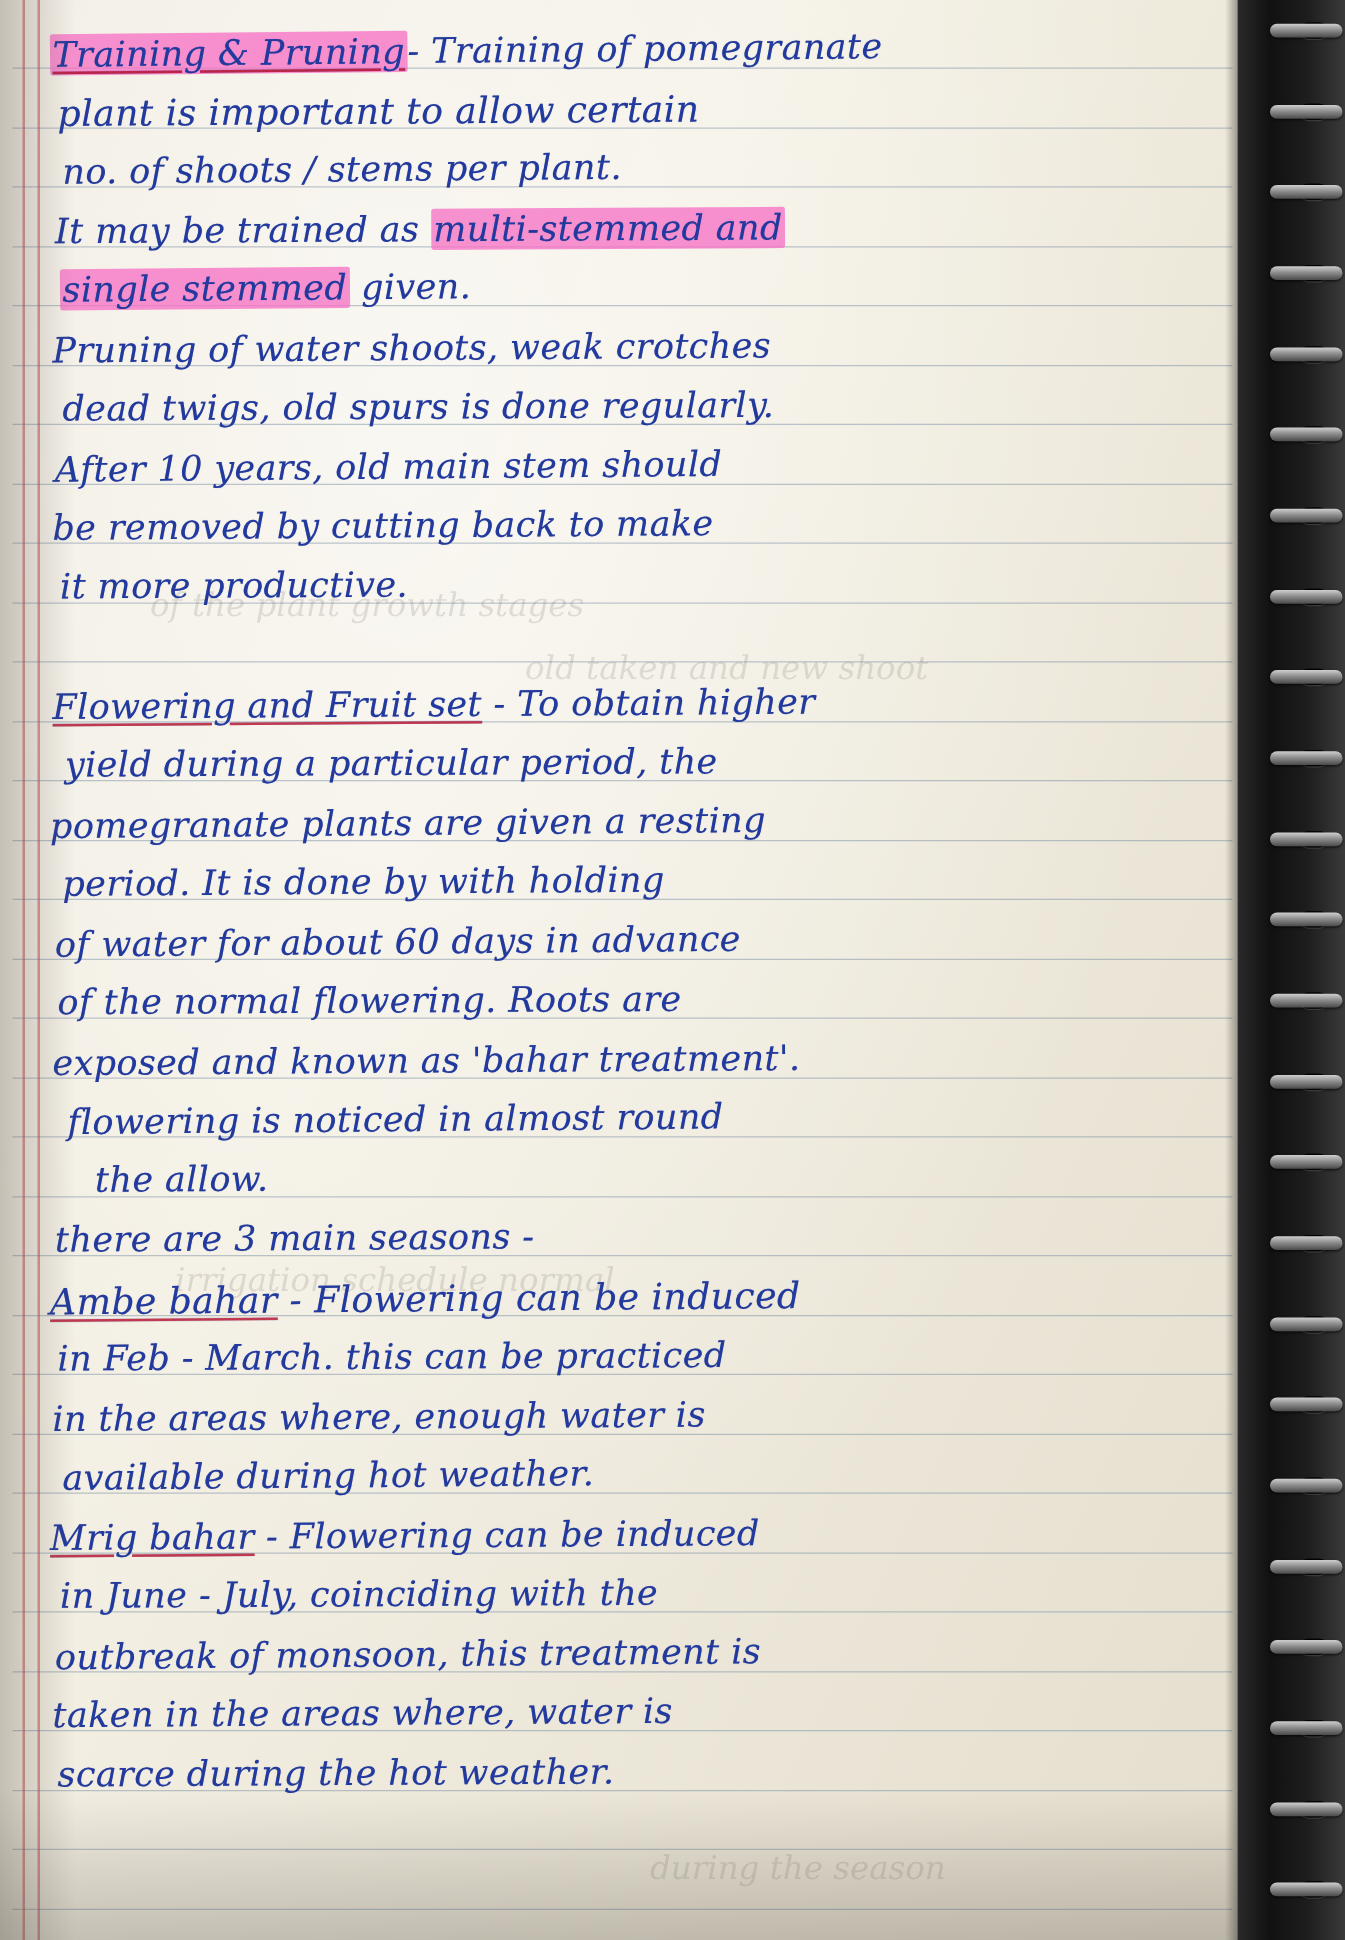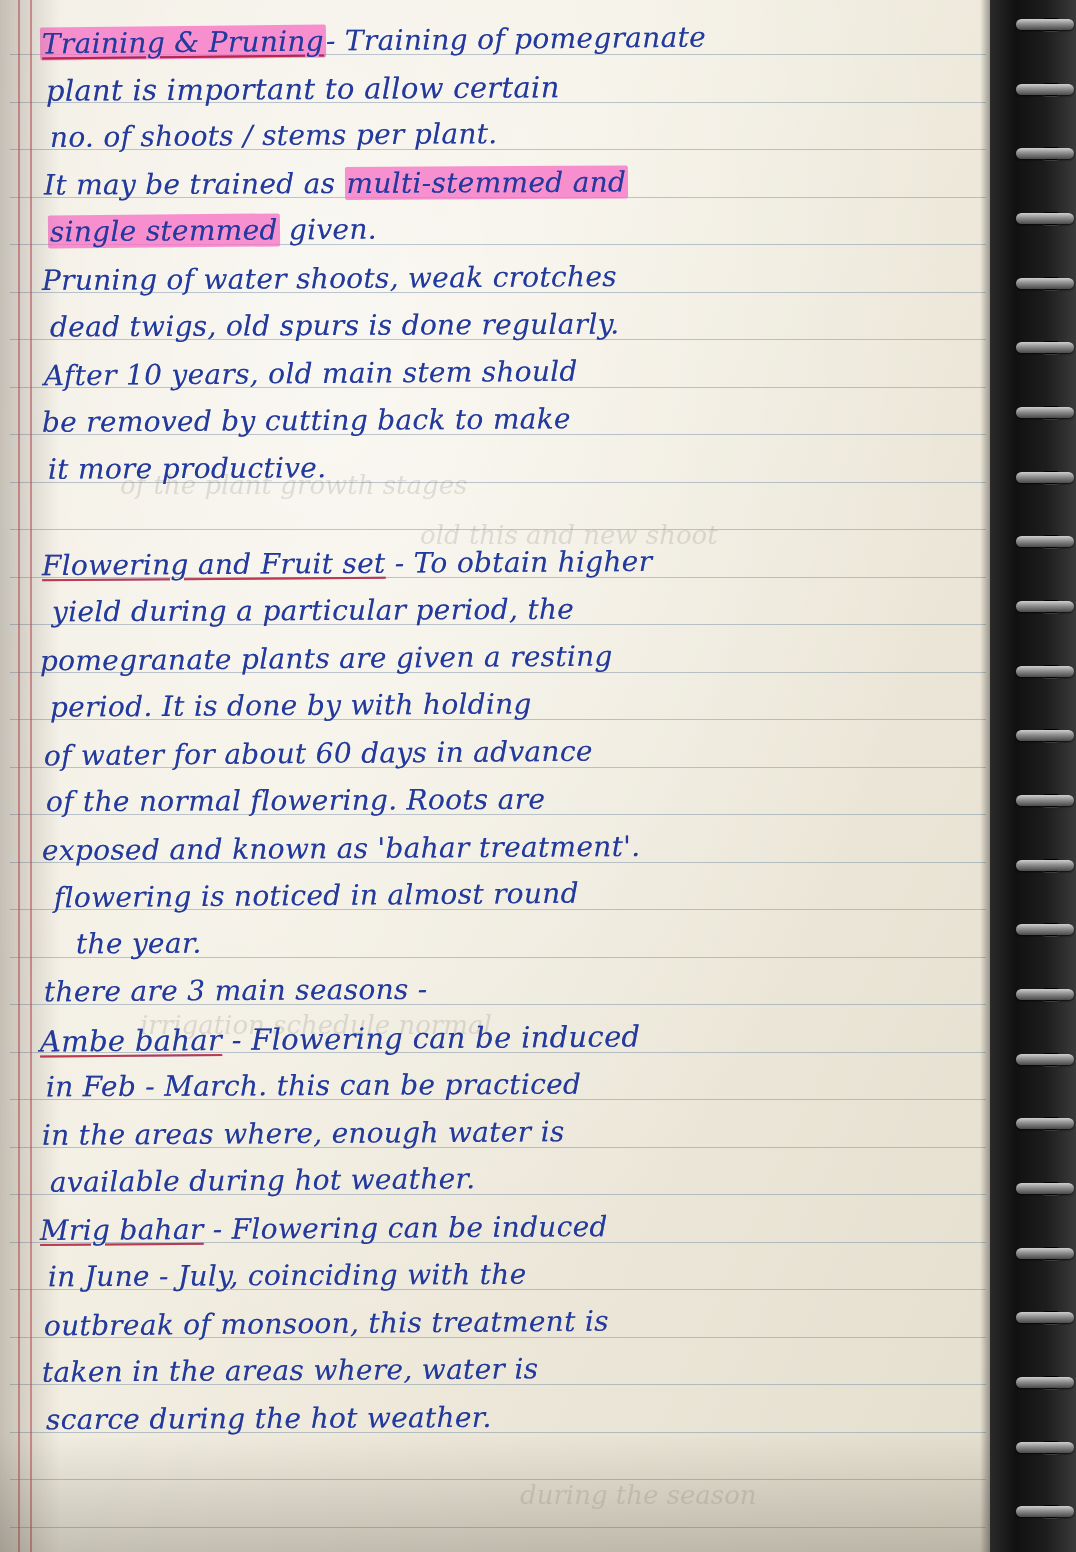--- a/index.html
+++ b/index.html
@@ -179,21 +179,21 @@
       <div class="rule" style="top: 1431.5px;"></div>
       <div class="rule" style="top: 1479px;"></div>
       <div class="rule" style="top: 1526.5px;"></div>
     </div>
 
   <div class="margin-line" id="margin1"></div>
   <div class="margin-line" id="margin2"></div>
 
   <div id="ghosts">
       <div class="ghost" style="top: 470px; left: 120px;">of the plant growth stages</div>
-      <div class="ghost" style="top: 520px; left: 420px;">old this and new shoot</div>
+      <div class="ghost" style="top: 520px; left: 420px;">old taken and new shoot</div>
       <div class="ghost" style="top: 1010px; left: 140px;">irrigation schedule normal</div>
       <div class="ghost" style="top: 1480px; left: 520px;">during the season</div>
     </div>
 
   <div id="ink">
       <div class="line" style="top: 16px; left: 0px; font-size: 28px; transform: rotate(-0.6deg);"><span class="hl-ul">Training &amp; Pruning</span><span>- Training of pomegranate</span></div>
       <div class="line" style="top: 63.5px; left: 6px; font-size: 29px; transform: rotate(-0.4deg);"><span>plant is important to allow certain</span></div>
       <div class="line" style="top: 111px; left: 10px; font-size: 28px; transform: rotate(-0.5deg);"><span>no. of shoots / stems per plant.</span></div>
       <div class="line" style="top: 158.5px; left: 4px; font-size: 28px; transform: rotate(-0.3deg);"><span>It may be trained as </span><span class="hl">multi-stemmed and</span></div>
       <div class="line" style="top: 206px; left: 8px; font-size: 28px; transform: rotate(-0.5deg);"><span class="hl">single stemmed</span><span> given.</span></div>
@@ -203,21 +203,21 @@
       <div class="line" style="top: 396px; left: 2px; font-size: 28px; transform: rotate(-0.4deg);"><span>be removed by cutting back to make</span></div>
       <div class="line" style="top: 443.5px; left: 8px; font-size: 28px; transform: rotate(-0.3deg);"><span>it more productive.</span></div>
       <div class="line" style="top: 538.5px; left: 2px; font-size: 28px; transform: rotate(-0.4deg);"><span class="ul">Flowering and Fruit set</span><span> - To obtain higher</span></div>
       <div class="line" style="top: 586px; left: 12px; font-size: 28px; transform: rotate(-0.3deg);"><span>yield during a particular period, the</span></div>
       <div class="line" style="top: 633.5px; left: 0px; font-size: 28px; transform: rotate(-0.5deg);"><span>pomegranate plants are given a resting</span></div>
       <div class="line" style="top: 681px; left: 10px; font-size: 28px; transform: rotate(-0.4deg);"><span>period. It is done by with holding</span></div>
       <div class="line" style="top: 728.5px; left: 4px; font-size: 28px; transform: rotate(-0.5deg);"><span>of water for about 60 days in advance</span></div>
       <div class="line" style="top: 776px; left: 6px; font-size: 28px; transform: rotate(-0.3deg);"><span>of the normal flowering. Roots are</span></div>
       <div class="line" style="top: 823.5px; left: 2px; font-size: 28px; transform: rotate(-0.4deg);"><span>exposed and known as 'bahar treatment'.</span></div>
       <div class="line" style="top: 871px; left: 14px; font-size: 28px; transform: rotate(-0.5deg);"><span>flowering is noticed in almost round</span></div>
-      <div class="line" style="top: 918.5px; left: 36px; font-size: 28px; transform: rotate(-0.3deg);"><span>the year.</span></div>
+      <div class="line" style="top: 918.5px; left: 36px; font-size: 28px; transform: rotate(-0.3deg);"><span>the allow.</span></div>
       <div class="line" style="top: 966px; left: 4px; font-size: 28px; transform: rotate(-0.4deg);"><span>there are 3 main seasons -</span></div>
       <div class="line" style="top: 1013.5px; left: 0px; font-size: 29px; transform: rotate(-0.5deg);"><span class="ul">Ambe bahar</span><span> - Flowering can be induced</span></div>
       <div class="line" style="top: 1061px; left: 6px; font-size: 28px; transform: rotate(-0.3deg);"><span>in Feb - March. this can be practiced</span></div>
       <div class="line" style="top: 1108.5px; left: 2px; font-size: 28px; transform: rotate(-0.4deg);"><span>in the areas where, enough water is</span></div>
       <div class="line" style="top: 1156px; left: 10px; font-size: 28px; transform: rotate(-0.5deg);"><span>available during hot weather.</span></div>
       <div class="line" style="top: 1203.5px; left: 0px; font-size: 28px; transform: rotate(-0.4deg);"><span class="ul">Mrig bahar</span><span> - Flowering can be induced</span></div>
       <div class="line" style="top: 1251px; left: 8px; font-size: 28px; transform: rotate(-0.3deg);"><span>in June - July, coinciding with the</span></div>
       <div class="line" style="top: 1298.5px; left: 4px; font-size: 28px; transform: rotate(-0.5deg);"><span>outbreak of monsoon, this treatment is</span></div>
       <div class="line" style="top: 1346px; left: 2px; font-size: 28px; transform: rotate(-0.4deg);"><span>taken in the areas where, water is</span></div>
       <div class="line" style="top: 1393.5px; left: 6px; font-size: 28px; transform: rotate(-0.3deg);"><span>scarce during the hot weather.</span></div>

